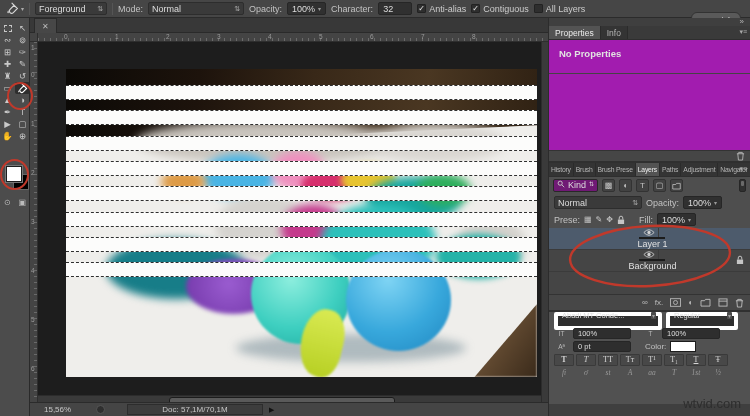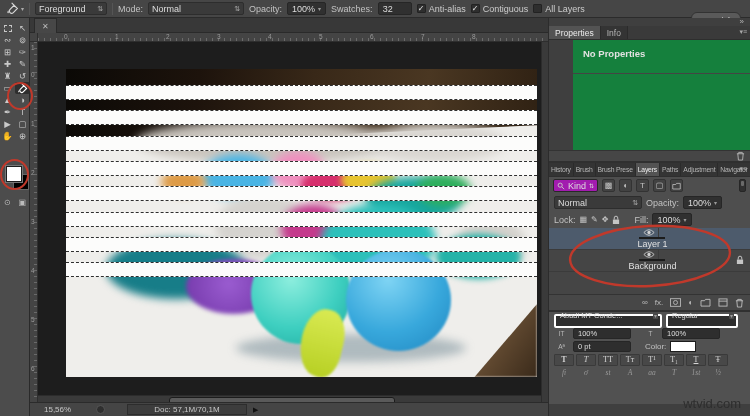--- a/index.html
+++ b/index.html
@@ -52,36 +52,36 @@
   .blob{position:absolute;border-radius:50%;}
   .wood{position:absolute;left:0;top:0;width:471px;height:78px;background:linear-gradient(96deg,#0b0906 0%,#1d130c 28%,#382818 52%,#4a3722 76%,#2f2113 100%);clip-path:polygon(0 0,100% 0,100% 72%,0 100%);}
   .stripe{position:absolute;left:0;right:0;height:15px;background:#fcfcfb;border-top:1px dashed #2f2f2f;border-bottom:1px dashed #2f2f2f;z-index:2;}
   .scroll-v{position:absolute;right:0;top:24px;bottom:14px;width:7px;background:#3a3a3a;border-left:1px solid #2c2c2c;}
   .scroll-v .thumb{position:absolute;left:1px;right:1px;top:30%;height:35%;background:#5a5a5a;border-radius:3px;}
   .scroll-h{position:absolute;left:8px;right:7px;bottom:14px;height:7px;background:#3a3a3a;border-top:1px solid #2c2c2c;}
   .scroll-h .thumb{position:absolute;top:1px;bottom:1px;left:25%;width:45%;background:#5a5a5a;border-radius:3px;}
   .status-bar{position:absolute;left:0;right:0;bottom:0;height:14px;background:#454545;border-top:1px solid #2b2b2b;display:flex;align-items:center;font-size:8px;color:#c8c8c8;}
   .status-zoom{margin-left:14px;width:44px;}
   .status-circle{width:9px;height:9px;border-radius:50%;background:#2f2f2f;border:1px solid #555;margin-left:8px;}
-  .status-doc{margin-left:22px;width:120px;text-align:center;background:#3d3d3d;border:1px solid #2d2d2d;height:11px;line-height:10px;}
+  .status-doc{margin-left:22px;width:136px;text-align:center;background:#3d3d3d;border:1px solid #2d2d2d;height:11px;line-height:10px;}
   .status-play{margin-left:6px;font-size:7px;color:#111;}
   
   .dock{position:absolute;left:548px;top:18px;width:202px;bottom:0;background:#3f3f3f;border-left:1px solid #2c2c2c;}
   .collapse-strip{height:8px;display:flex;justify-content:flex-end;align-items:center;padding-right:6px;color:#b5b5b5;font-size:8px;line-height:1;}
   .tabbar{height:14px;background:#3a3a3a;display:flex;align-items:flex-end;overflow:hidden;white-space:nowrap;position:relative;border-bottom:1px solid #2e2e2e;}
   .tab{height:13px;display:flex;align-items:center;padding:0 6px;color:#b5b5b5;background:#343434;border-right:1px solid #2b2b2b;font-size:8.5px;}
   .tab.active{background:#535353;color:#ececec;}
   .tab-menu{position:absolute;right:3px;top:2px;color:#aaa;font-size:7px;}
-  .props-content{height:110px;background:#15803d;margin-left:24px;}
+  .props-content{height:110px;background:#a21caf;}
   .props-empty{padding:8px 10px;font-weight:bold;color:#e2e2e2;font-size:9.5px;border-bottom:1px solid #444;height:34px;}
   .props-footer{height:11px;background:#464646;border-top:1px solid #333;display:flex;justify-content:flex-end;align-items:center;padding-right:5px;}
   .gap{height:2px;background:#303030;}
   .layers-tabbar .tab{font-size:6.8px;padding:0 2px;letter-spacing:-0.2px;}
   .filter-row{height:17px;background:#4e4e4e;display:flex;align-items:center;gap:4px;padding:0 4px;}
-  .kind-sel{display:flex;align-items:center;gap:3px;background:#a21caf;border:1px solid #282828;border-radius:2px;height:13px;padding:0 3px;color:#ddd;}
+  .kind-sel{display:flex;align-items:flex-start;gap:3px;background:#701a75;border:1px solid #282828;border-radius:2px;height:13px;padding:0 3px;color:#ddd;}
   .fbtn{width:13px;height:13px;background:#424242;border:1px solid #333;border-radius:2px;display:flex;align-items:center;justify-content:center;color:#c5c5c5;font-size:8px;}
   .ftoggle{margin-left:auto;width:7px;height:13px;background:#303030;border:1px solid #262626;border-radius:2px;position:relative;}
   .ftoggle::after{content:"";position:absolute;left:1px;right:1px;top:1px;height:5px;background:#6a6a6a;border-radius:1px;}
   .blend-row,.lock-row{height:17px;background:#4e4e4e;display:flex;align-items:center;gap:4px;padding:0 5px;}
   .blend-sel{width:88px;justify-content:space-between;}
   .mini-icon{color:#c5c5c5;font-size:8px;}
   .layer-list{height:66px;background:#454545;position:relative;}
   .layer-row{height:22px;display:flex;align-items:center;border-bottom:1px solid #3b3b3b;position:relative;flex-direction:column;}
   .layer-row.selected{background:#4d5b6c;}
   .eye-cell{width:19px;height:22px;display:flex;align-items:center;justify-content:center;border-right:1px solid #3b3b3b;}
@@ -93,21 +93,21 @@
     radial-gradient(circle at 22% 62%, #8a4cc0 0 2px, rgba(0,0,0,0) 3px),
     radial-gradient(circle at 48% 82%, #c6df3a 0 2px, rgba(0,0,0,0) 3px),
     linear-gradient(180deg,#241a10 0 32%,#e8e6e2 32% 100%);}
   .layer-name{margin-left:6px;color:#e0e0e0;font-size:9px;}
   .layer-lock{position:absolute;right:6px;top:5px;}
   .layers-footer{height:16px;background:#474747;border-top:1px solid #333;display:flex;align-items:center;justify-content:flex-end;gap:7px;padding-right:6px;color:#bdbdbd;font-size:8px;}
   .anno-ellipse{position:absolute;left:18px;top:-7px;width:166px;height:70px;z-index:5;pointer-events:none;}
   
   .char-content{background:#515151;padding:2px 5px 0 5px;height:92px;}
   .crow{height:13px;display:flex;align-items:center;gap:4px;margin-bottom:0px;}
-  .csel{display:flex;align-items:center;justify-content:space-between;background:#2e2e2e;border:2px solid #ffffff;border-radius:2px;height:11px;padding:0 2px 10px 4px;color:#ddd;font-size:7.5px;}
+  .csel{display:flex;align-items:center;justify-content:space-between;background:#2e2e2e;border:4px solid #ffffff;border-radius:2px;height:11px;padding:0 2px 10px 4px;color:#ddd;font-size:7.5px;}
   .csel .dn{font-size:6px;color:#999;background:#4a4a4a;border-radius:1px;padding:0 1px;}
   .cic{width:15px;color:#b9b9b9;font-size:6.5px;text-align:center;flex:none;}
   .cbox{background:#2e2e2e;border:1px solid #262626;border-radius:2px;height:11px;display:flex;align-items:center;padding:0 4px;color:#ddd;font-size:7.5px;}
   .color-swatch{width:26px;height:11px;background:#ffffff;border:1px solid #1c1c1c;}
   .tbtn-row{display:flex;gap:2px;align-items:center;height:13px;}
   .tbtn{width:20px;height:12px;background:#484848;border:1px solid #3a3a3a;border-radius:1px;display:flex;align-items:center;justify-content:center;color:#d5d5d5;font-size:8px;font-family:"Liberation Serif",serif;}
   .tbtn.b{font-weight:bold;} .tbtn.i{font-style:italic;} .tbtn.u{text-decoration:underline;}
   .obtn{width:20px;height:12px;display:flex;align-items:center;justify-content:center;color:#9a9a9a;font-size:7.5px;font-style:italic;font-family:"Liberation Serif",serif;}
   .watermark{position:absolute;right:9px;bottom:5px;font-size:13px;color:#2e2e2e;z-index:9;font-family:"Liberation Sans",sans-serif;}
   svg{display:block;}
@@ -134,21 +134,21 @@
     <span class="lbl">Mode:</span>
     <div class="sel" style="width:96px">
       <span>Normal</span>
       <span class="ud">⇅</span>
     </div>
     <span class="lbl">Opacity:</span>
     <div class="valbox">
       <span>100%</span>
       <span class="dn">▾</span>
     </div>
-    <span class="lbl">Swatches:</span>
+    <span class="lbl">Character:</span>
     <div class="valbox" style="width:34px">
       <span>32</span>
     </div>
     <div class="cb">
       <span class="box">
           <span>✓</span>
         </span>
       <span>Anti-alias</span>
     </div>
     <div class="cb">
@@ -342,21 +342,21 @@
         <span>Normal</span>
         <span class="ud">⇅</span>
       </div>
       <span class="lbl">Opacity:</span>
       <div class="valbox">
         <span>100%</span>
         <span class="dn">▾</span>
       </div>
     </div>
     <div class="lock-row">
-      <span class="lbl">Lock:</span>
+      <span class="lbl">Prese:</span>
       <span class="mini-icon">▦</span>
       <span class="mini-icon">✎</span>
       <span class="mini-icon">✥</span>
       <svg width="8" height="10" viewBox="0 0 9 11">
           <rect x="1" y="5" width="7" height="5" fill="#c5c5c5"></rect>
           <path d="M2.5 5V3.2a2 2 0 0 1 4 0V5" fill="none" stroke="#c5c5c5" stroke-width="1.1"></path>
         </svg>
       <span class="lbl" style="margin-left:10px">Fill:</span>
       <div class="valbox">
         <span>100%</span>

